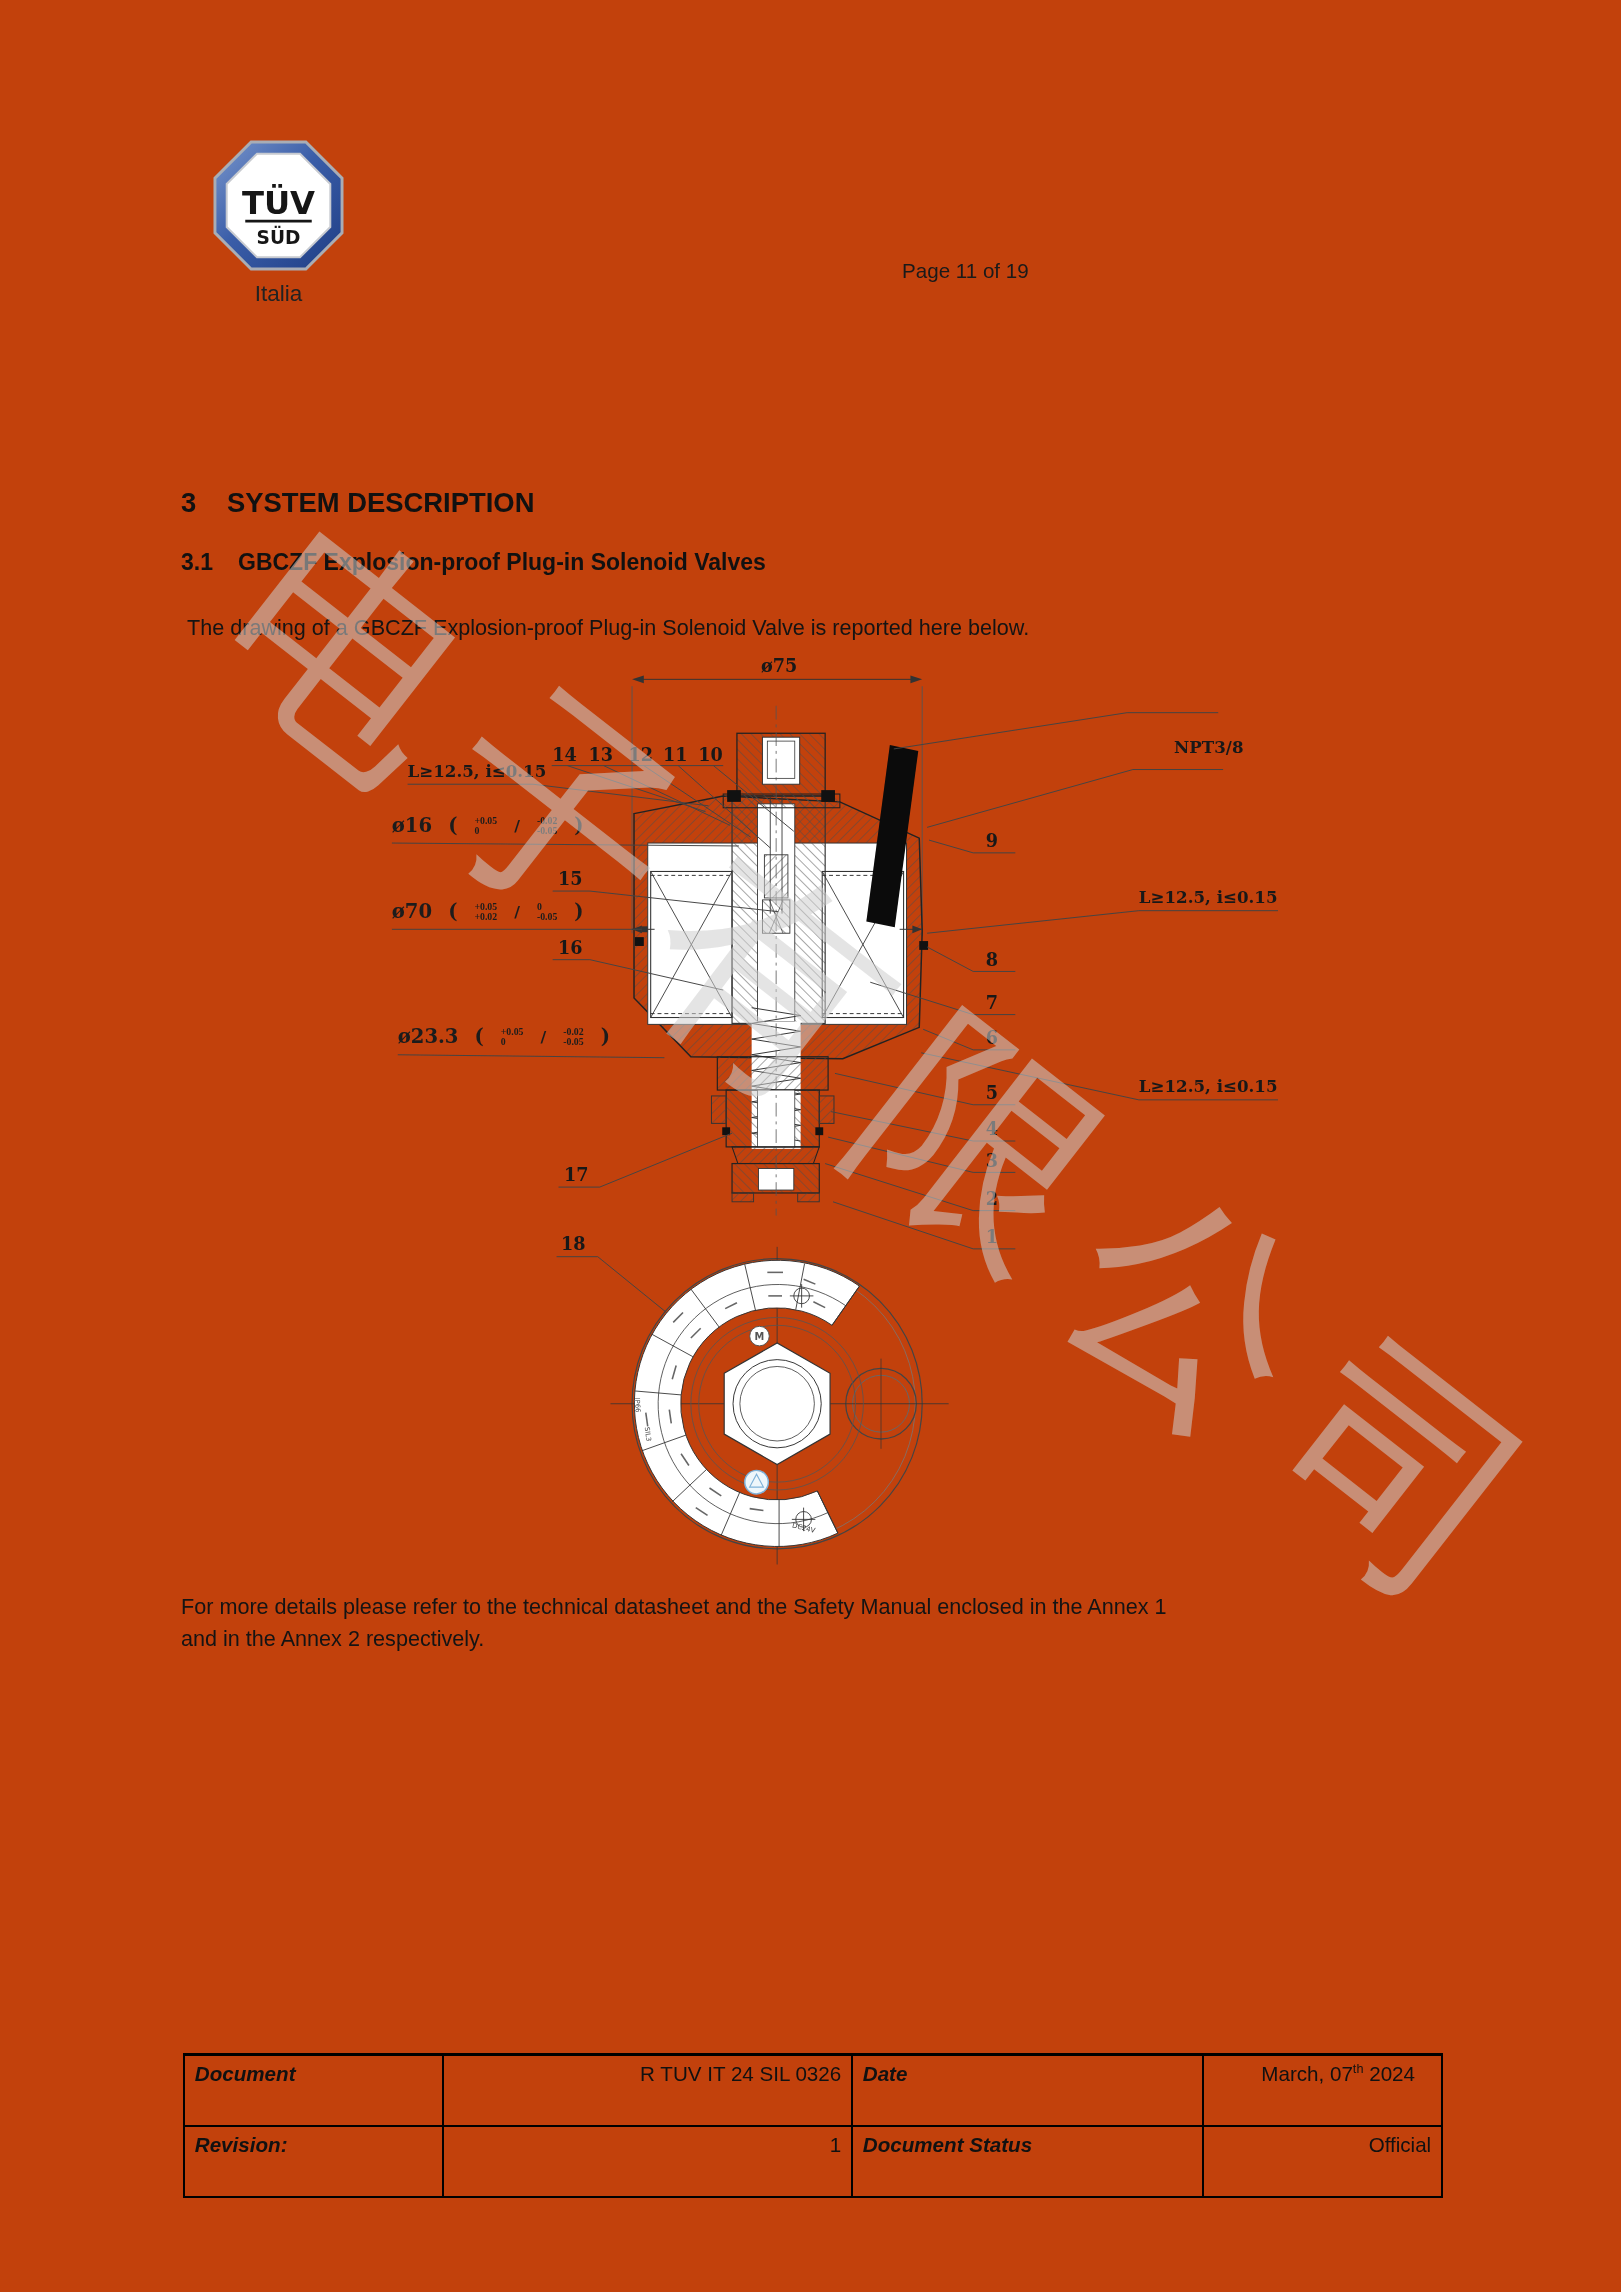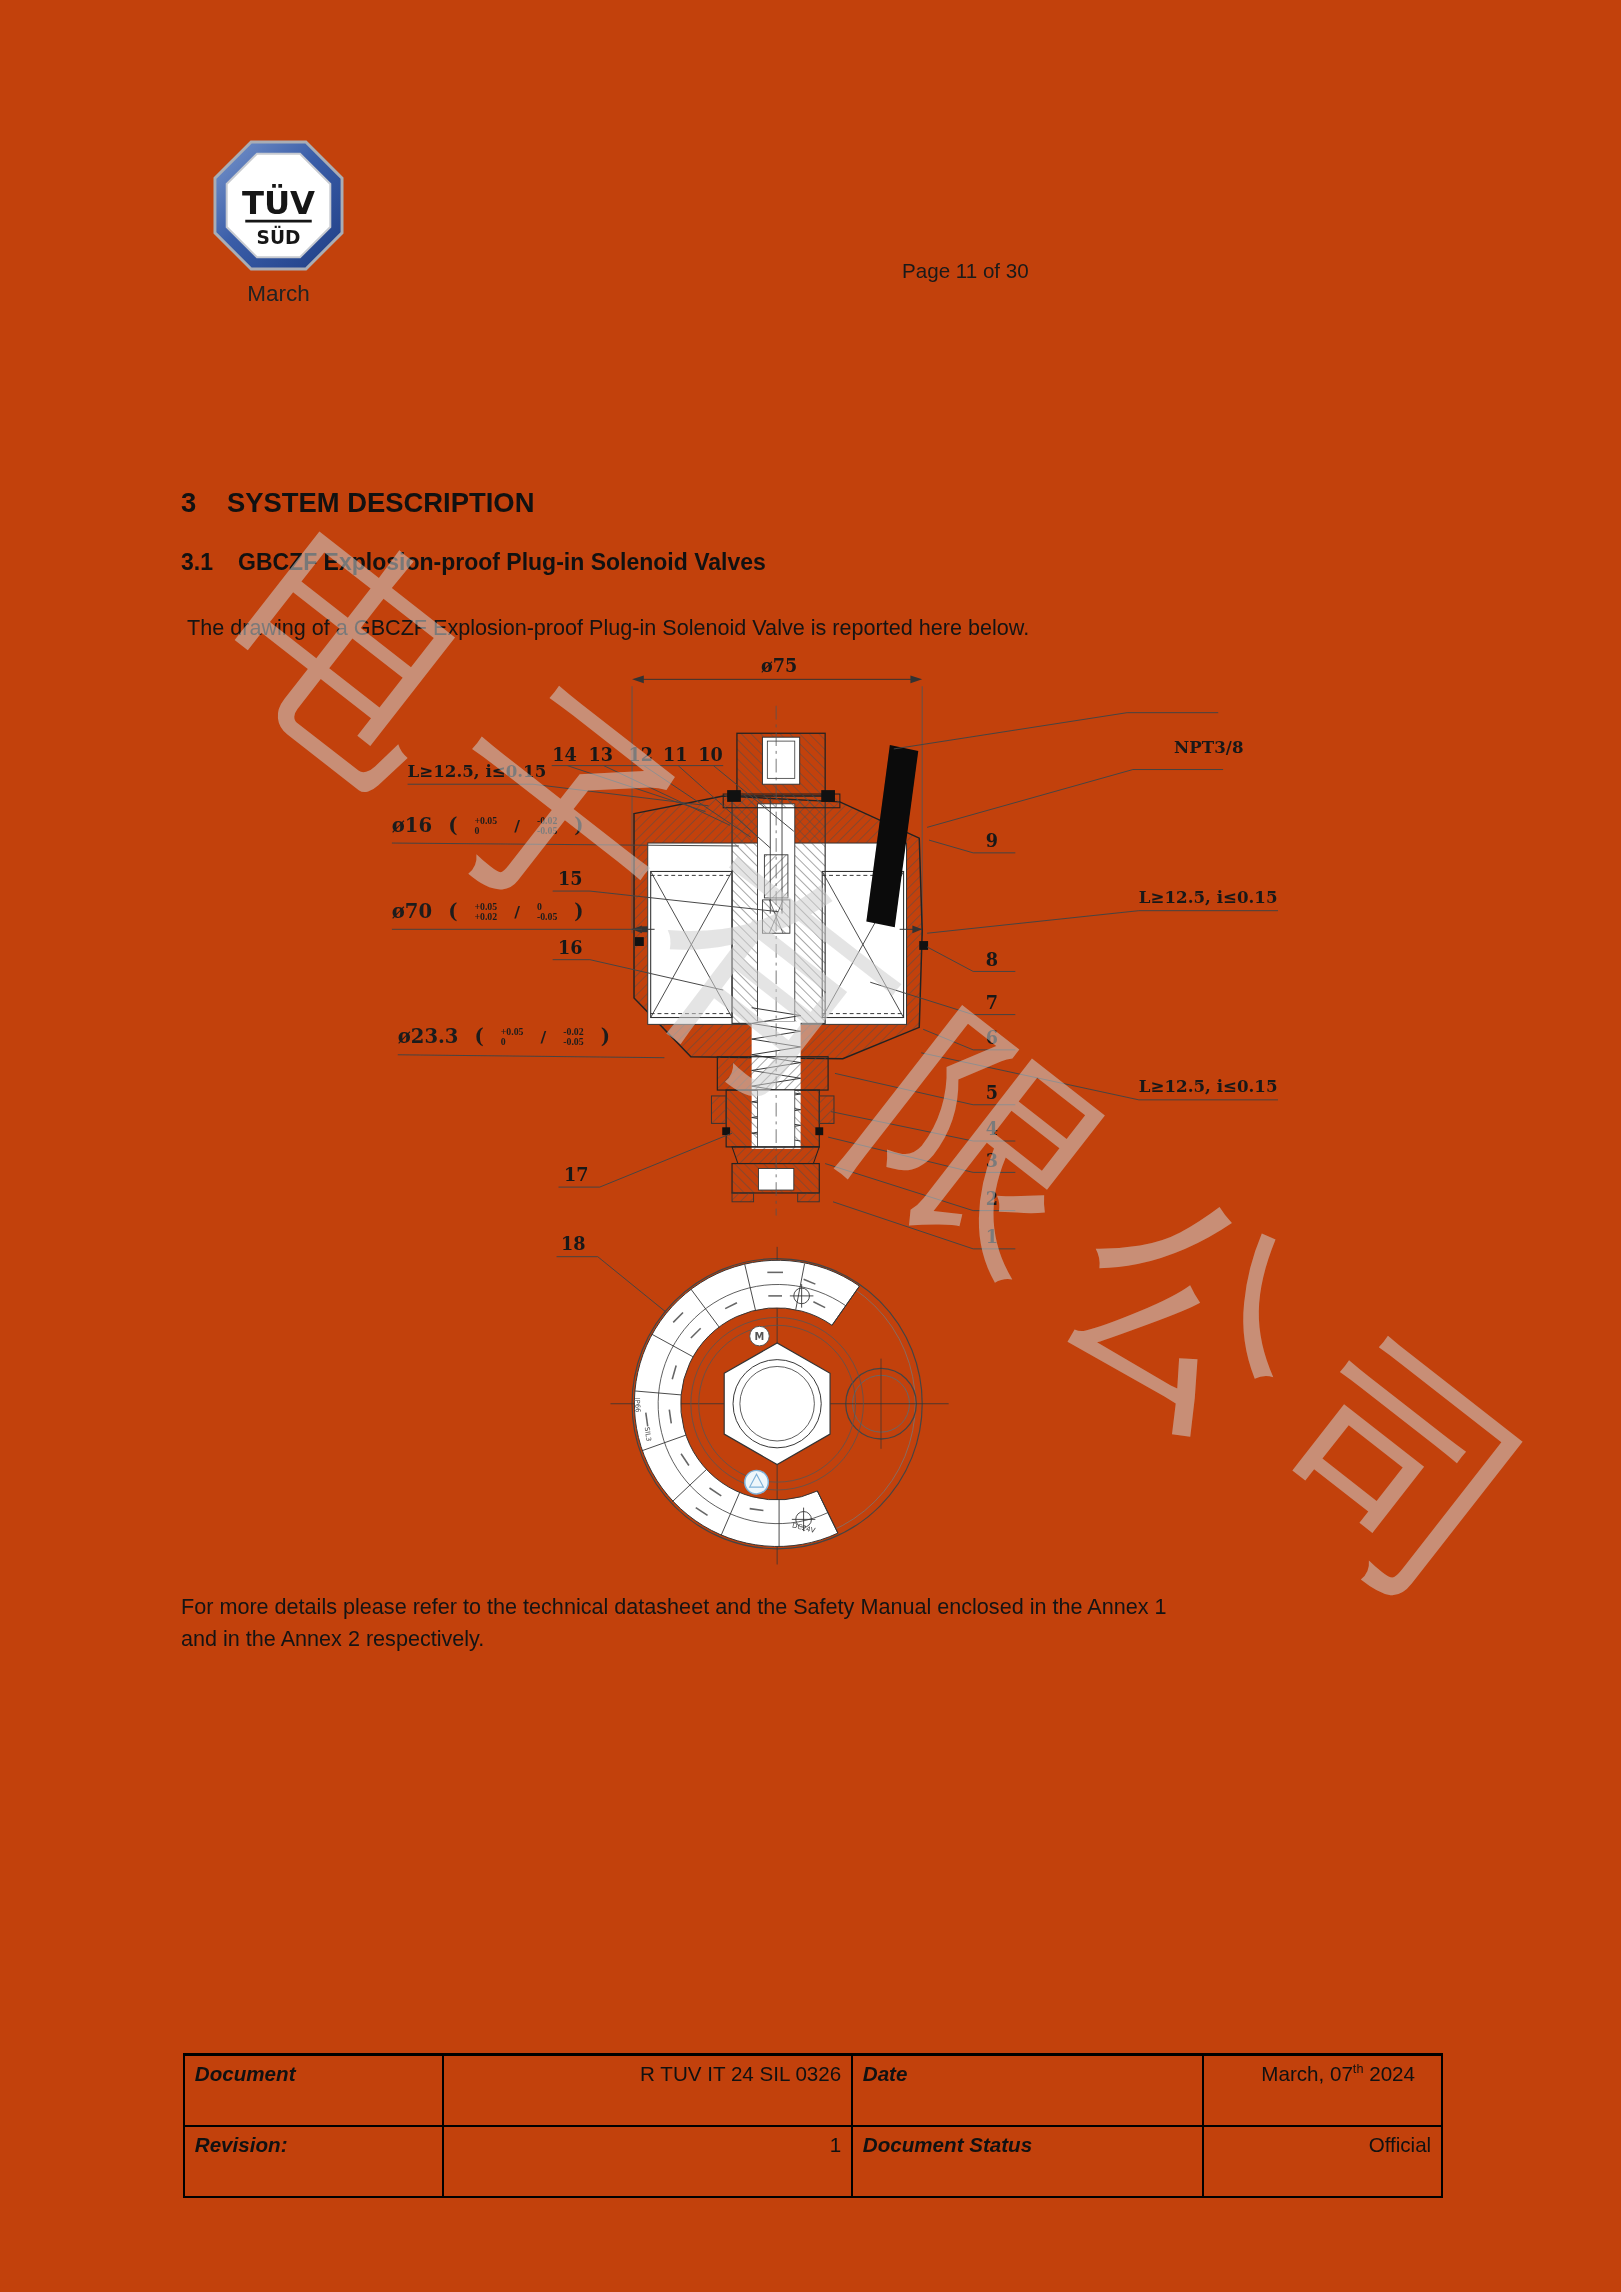--- a/index.html
+++ b/index.html
@@ -57,24 +57,24 @@
             <stop offset="0.45" stop-color="#3a5da8"></stop>
             <stop offset="1" stop-color="#1f3e85"></stop>
         </linearGradient>
       </defs>
       <polygon points="39,2 95,2 132,39 132,95 95,132 39,132 2,95 2,39" fill="url(#blu)" stroke="#a9adb5" stroke-width="3"></polygon>
       <polygon points="45,14 89,14 120,45 120,89 89,120 45,120 14,89 14,45" fill="#ffffff" stroke="#c7cad0" stroke-width="2"></polygon>
       <text x="67" y="76" text-anchor="middle" font-family="DejaVu Sans, sans-serif" font-size="33" font-weight="bold" fill="#161616">TÜV</text>
       <line x1="33" y1="83" x2="101" y2="83" stroke="#161616" stroke-width="3"></line>
       <text x="67" y="106" text-anchor="middle" font-family="DejaVu Sans, sans-serif" font-size="19" font-weight="bold" fill="#161616">SÜD</text>
     </svg>
-    <div class="logo-region">March</div>
-  </div>
-
-  <div class="page-num">Page 11 of 30</div>
+    <div class="logo-region">Italia</div>
+  </div>
+
+  <div class="page-num">Page 11 of 19</div>
 
   <div class="h1">
     <span class="num">3</span><span>SYSTEM DESCRIPTION</span>
   </div>
   <div class="h2">
     <span class="num">3.1</span><span>GBCZF Explosion-proof Plug-in Solenoid Valves</span>
   </div>
   <div class="para p1">The drawing of a GBCZF Explosion-proof Plug-in Solenoid Valve is reported here below.</div>
 
   <div class="drawing">

